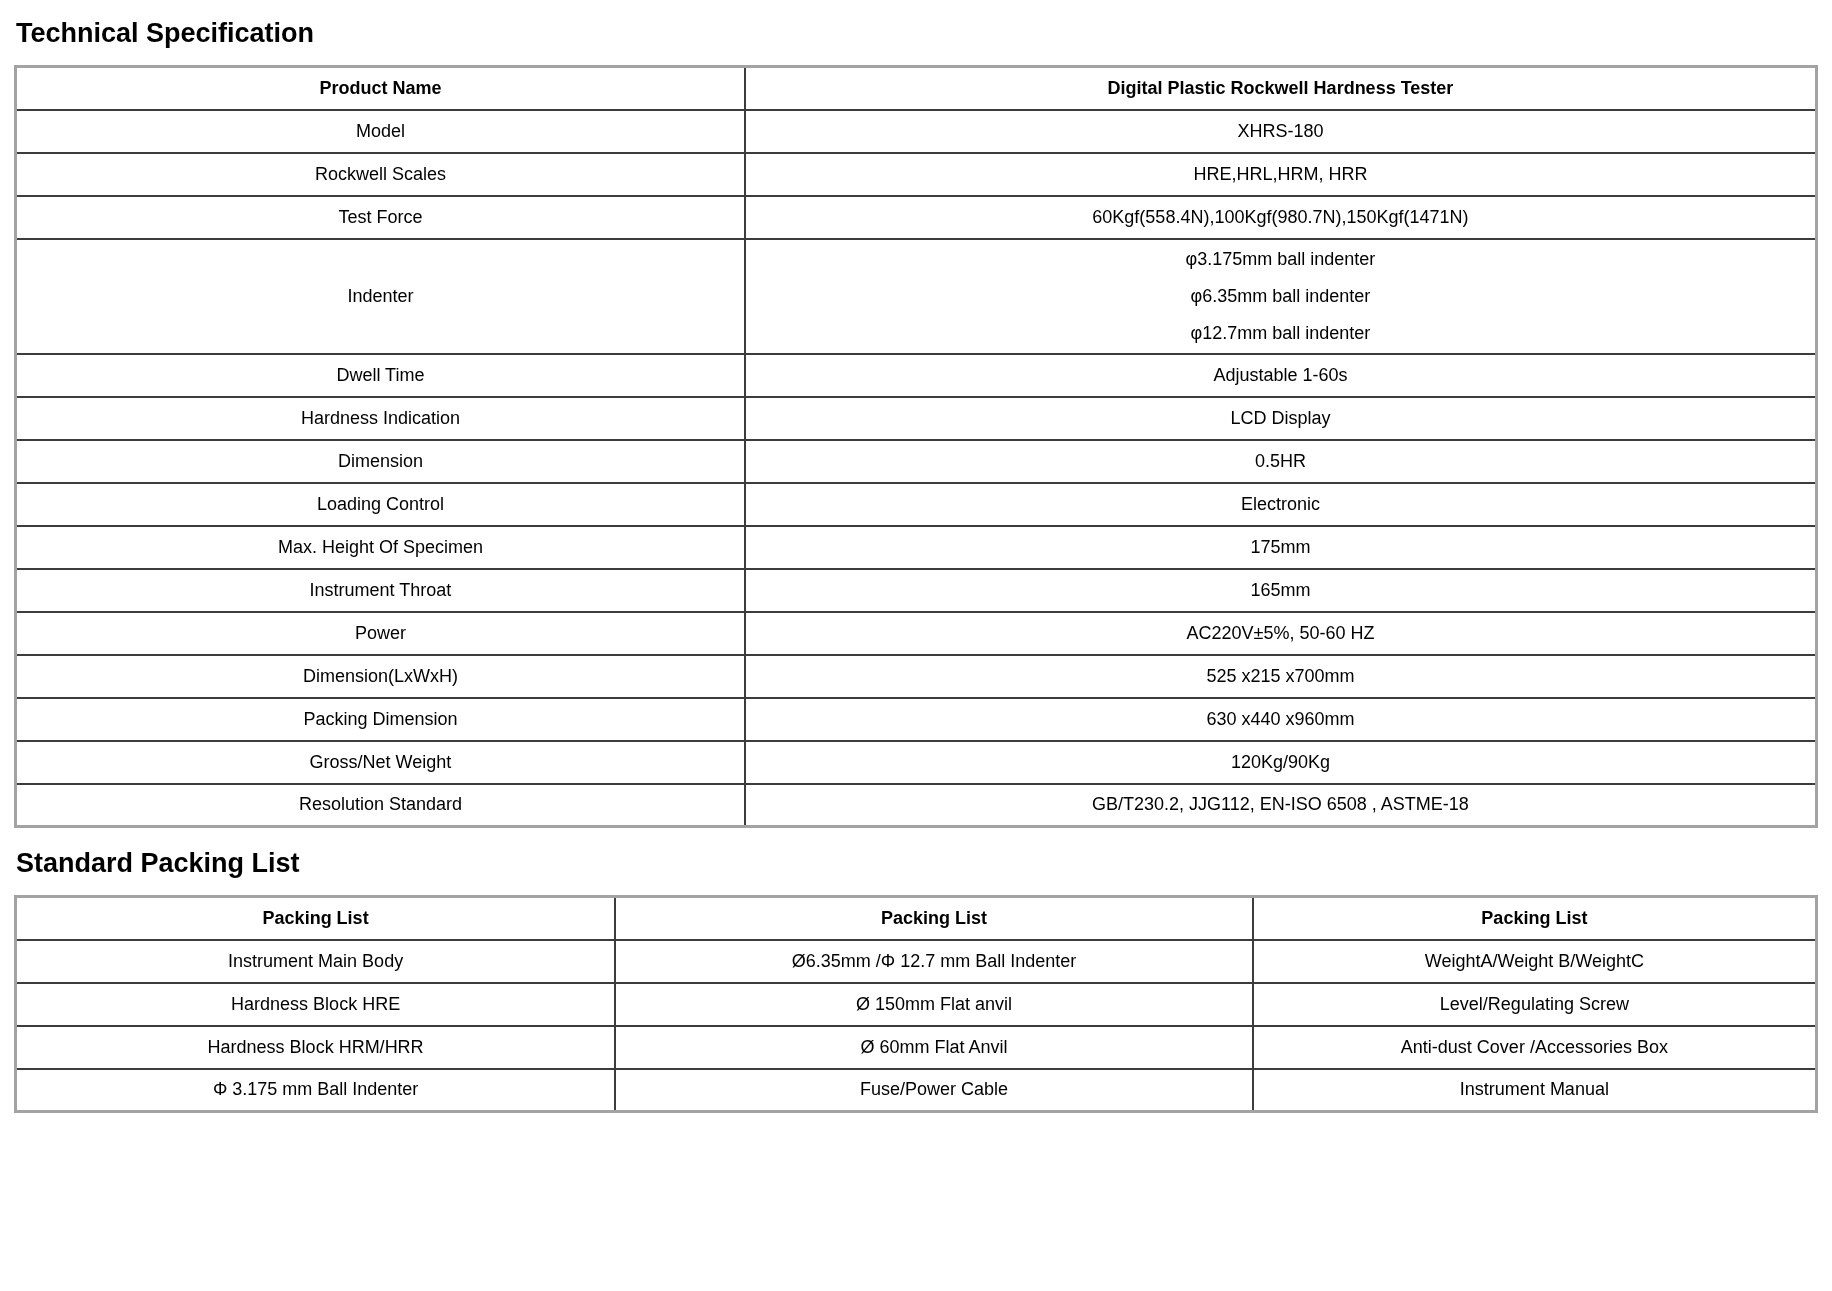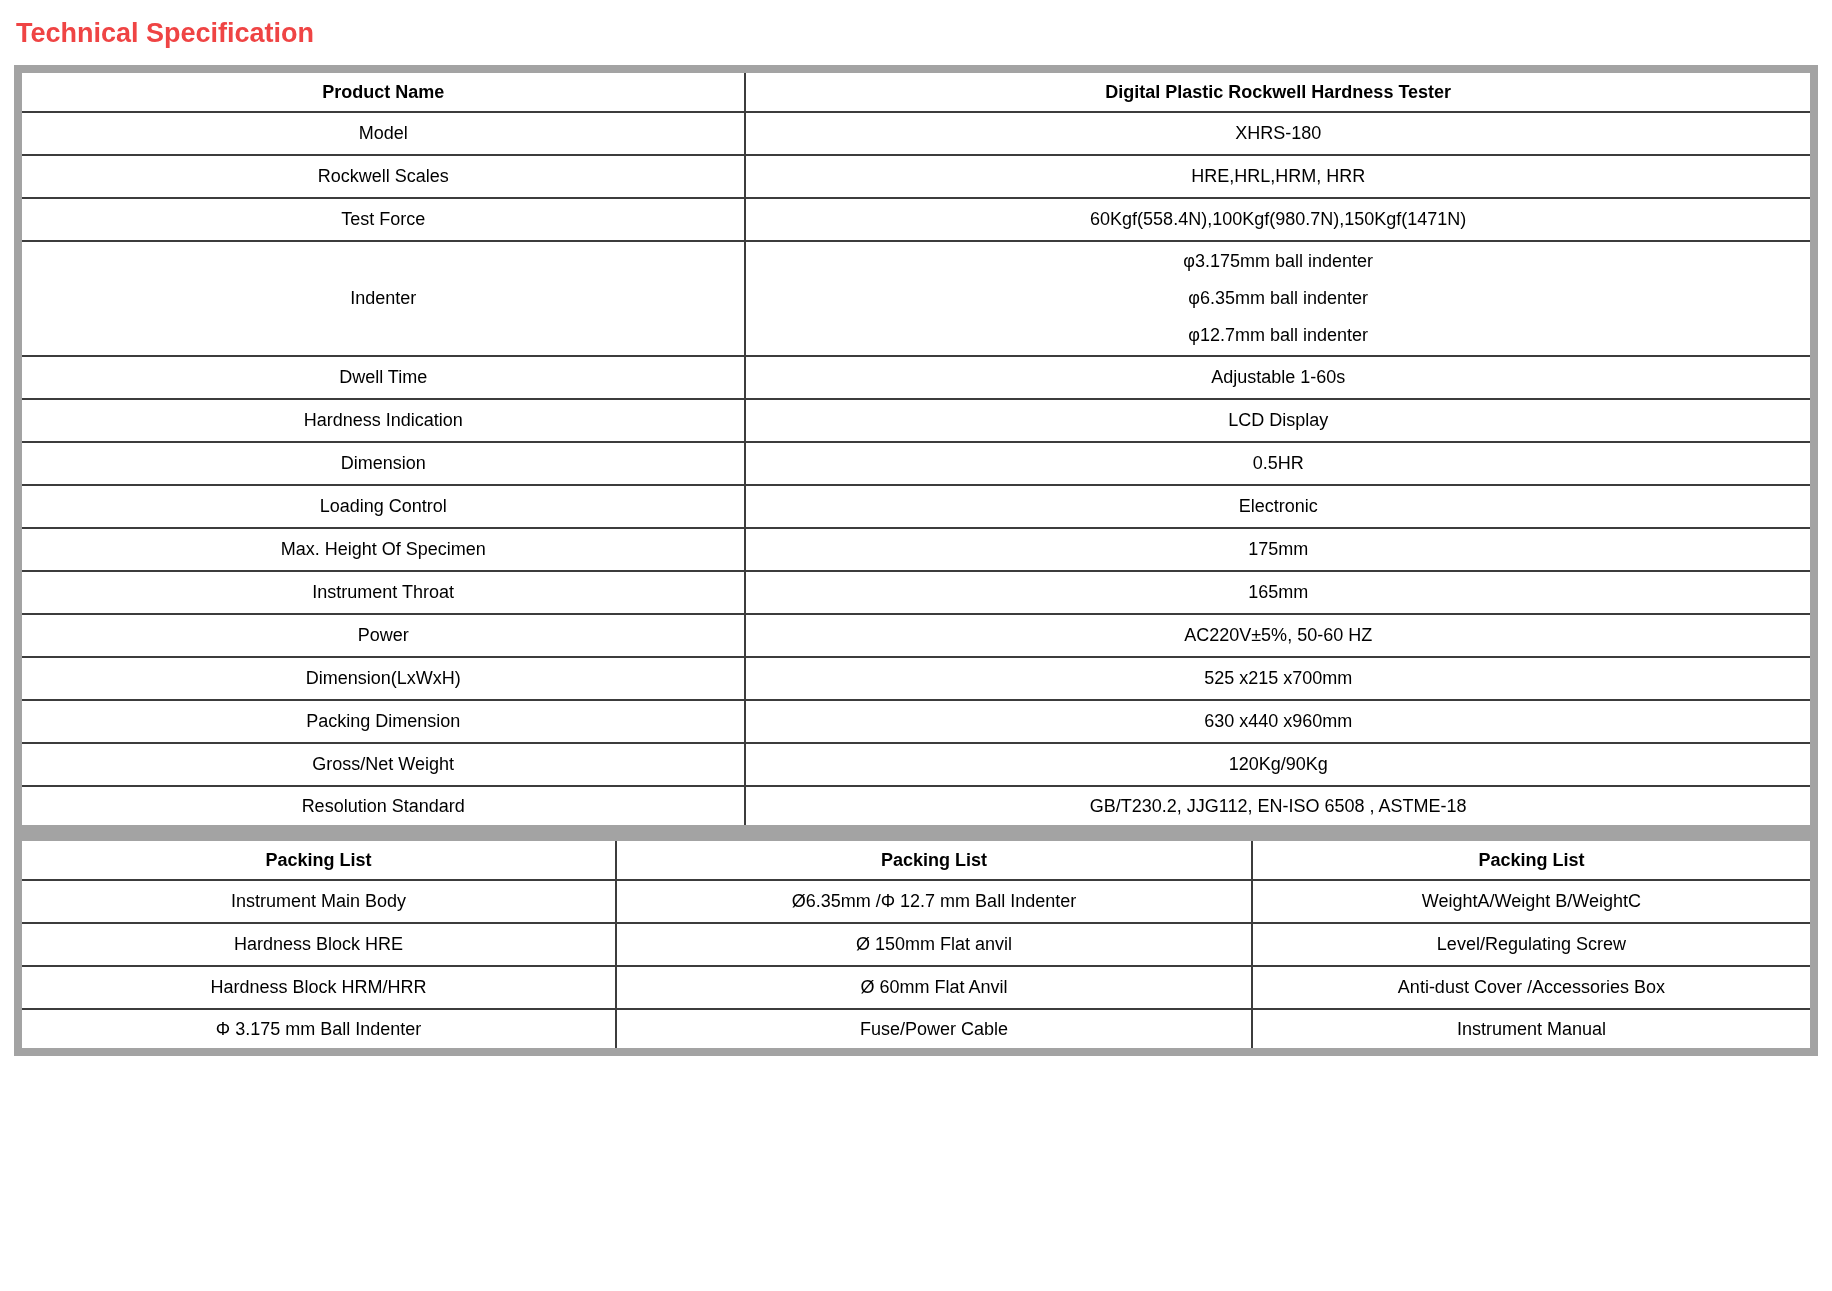--- a/index.html
+++ b/index.html
@@ -10,32 +10,32 @@
   }
   .page {
     width: 1832px;
     height: 1291px;
     background: #ffffff;
     padding: 14px 14px 0 14px;
   }
   .section-title {
     font-size: 27px;
     font-weight: bold;
-    color: #ef4444;
+    color: #000000;
     margin: 4px 0 16px 2px;
     letter-spacing: 0px;
   }
   .section-title.second {
     margin-top: 20px;
   }
   table.spec {
     width: 1804px;
     border-collapse: collapse;
     table-layout: fixed;
-    border: 8px solid #a3a3a3;
+    border: 3px solid #a3a3a3;
   }
   table.spec td, table.spec th {
     border: 2px solid #3c3c3c;
     text-align: center;
     vertical-align: middle;
     font-size: 18px;
     height: 43px;
     padding: 1px 6px;
     overflow: hidden;
   }
@@ -134,20 +134,21 @@
         <td>Gross/Net Weight</td>
         <td>120Kg/90Kg</td>
       </tr>
       <tr>
         <td>Resolution Standard</td>
         <td>GB/T230.2, JJG112, EN-ISO 6508 , ASTME-18</td>
       </tr>
     </tbody>
   </table>
 
+  <div class="section-title second">Standard Packing List</div>
 
   <table class="spec">
     <colgroup>
         <col class="t2-c1">
         <col class="t2-c2">
         <col class="t2-c3">
       </colgroup>
     <tbody>
       <tr>
         <th>Packing List</th>

